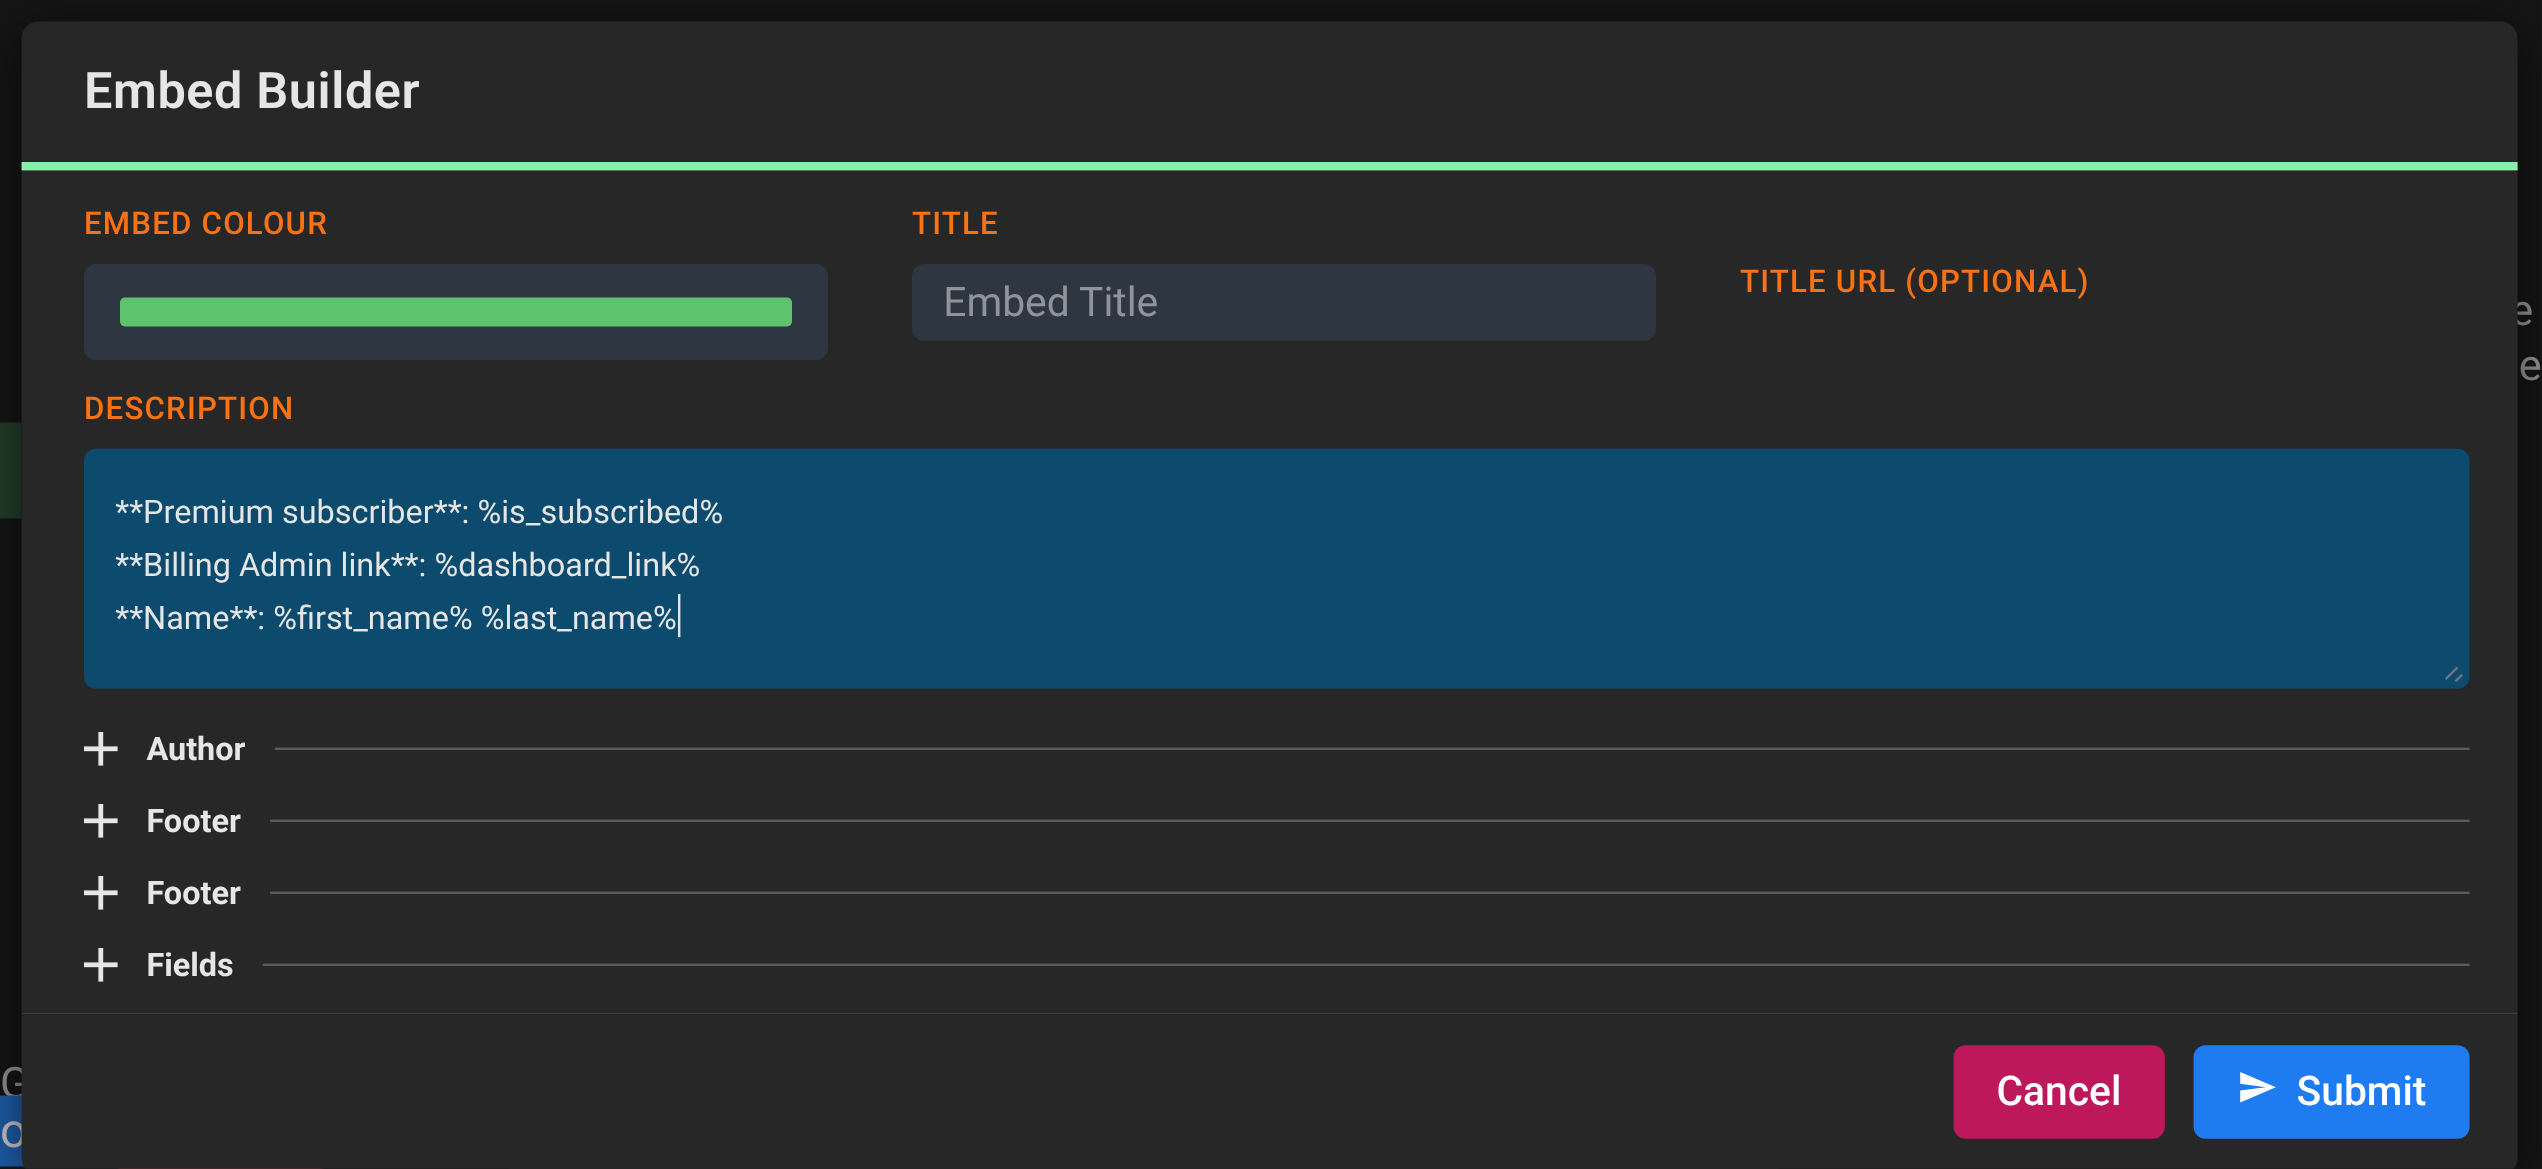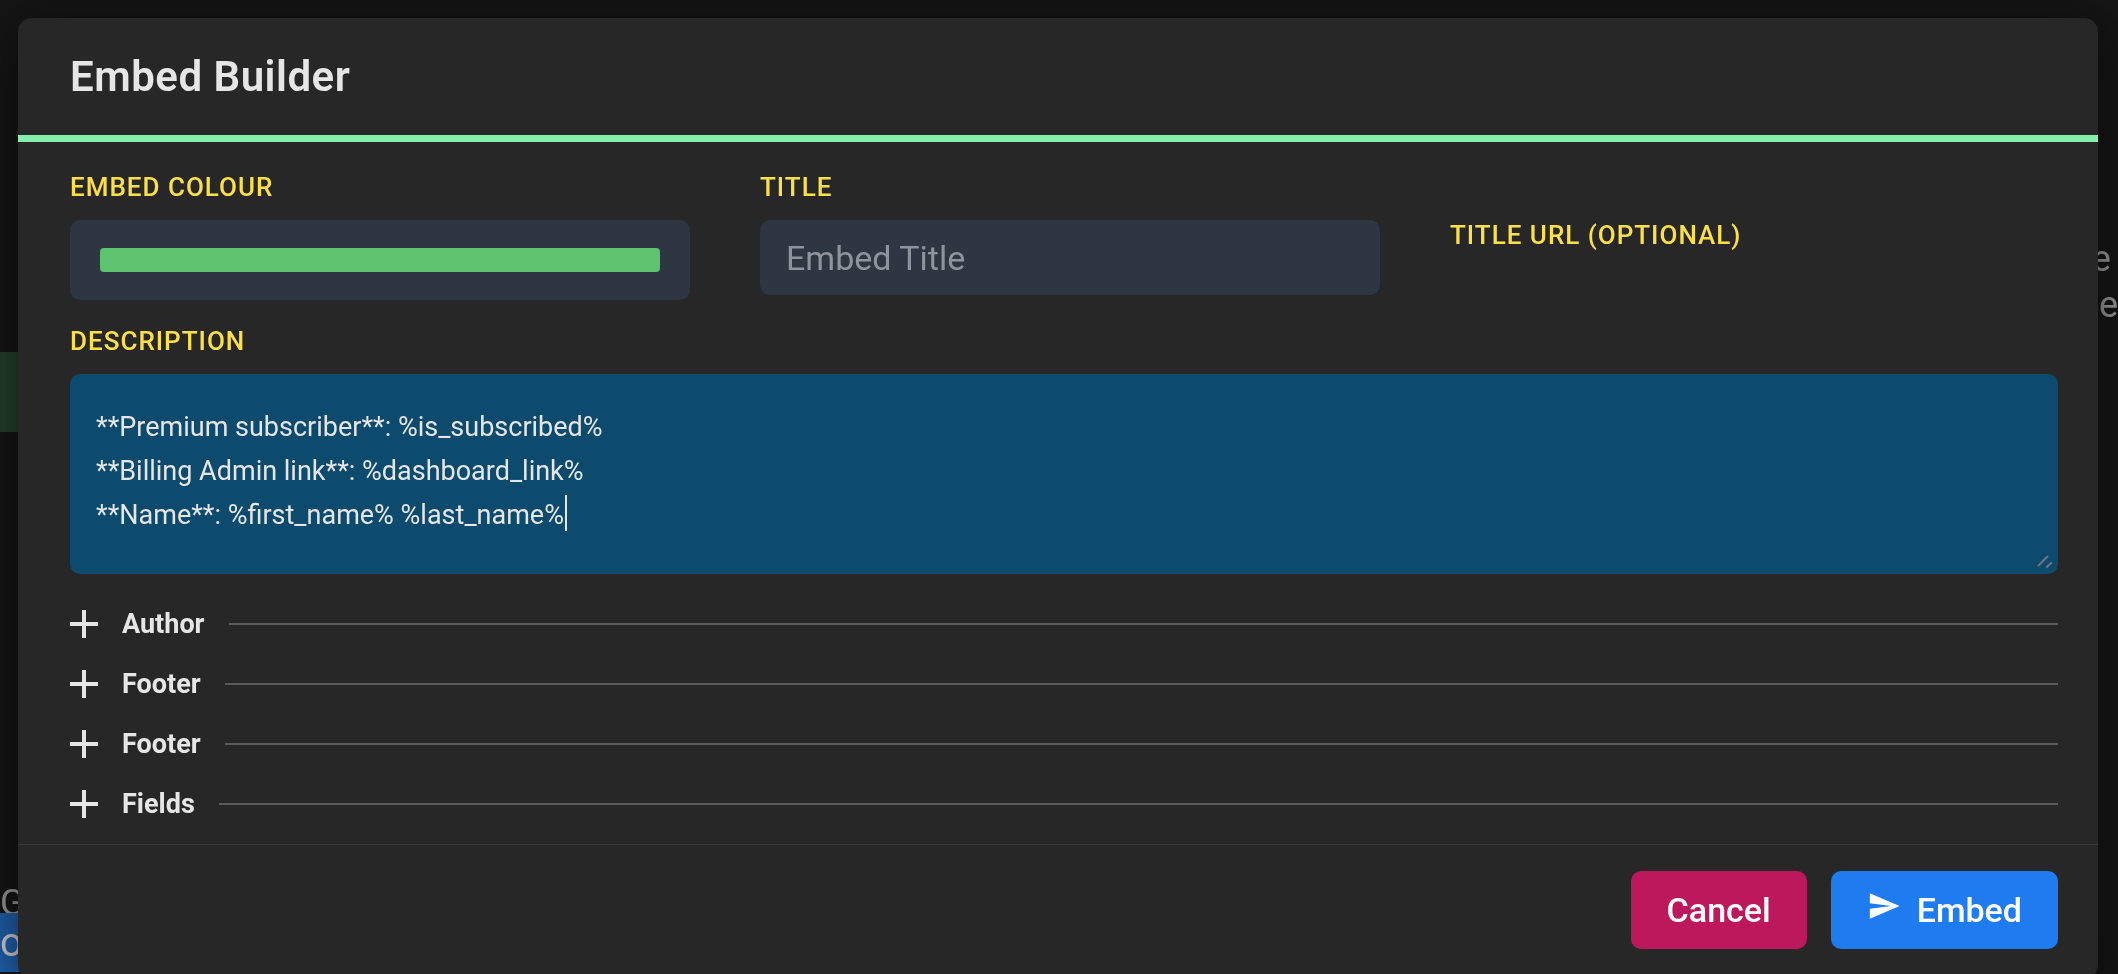--- a/index.html
+++ b/index.html
@@ -135,41 +135,41 @@
     flex-direction: column;
   }
   .field-group.colour { flex: 0 0 620px; }
   .field-group.title  { flex: 0 0 620px; }
   .field-group.url    { flex: 1 1 auto; margin-top: 48px; }
 
   .field-label {
     font-size: 26px;
     font-weight: 500;
     letter-spacing: 1px;
-    color: #fde047;
+    color: #f97316;
     margin-bottom: 18px;
   }
 
   .colour-well {
     background: #2e3642;
     height: 80px;
     border-radius: 10px;
     display: flex;
     align-items: center;
     padding: 0 30px;
   }
   .colour-bar {
     width: 100%;
     height: 24px;
     border-radius: 4px;
   }
 
   .text-input {
     background: #2e3642;
-    height: 75px;
+    height: 64px;
     border: none;
     border-radius: 10px;
     padding: 0 26px;
     font-size: 34px;
     color: #84cc16;
     outline: none;
     font-family: inherit;
   }
   .text-input::placeholder {
     color: #8e949c;
@@ -389,17 +389,17 @@
   <div class="modal-footer">
     <button class="btn btn-cancel">
       <span>Cancel</span>
     </button>
     <button class="btn btn-submit">
       <span>
         <svg viewBox="0 0 24 24">
             <path d="M2 21l21-9L2 3v7l15 2-15 2v7z"></path>
           </svg>
       </span>
-      <span>Embed</span>
+      <span>Submit</span>
     </button>
   </div>
 
 </div>
 
 </body></html>

